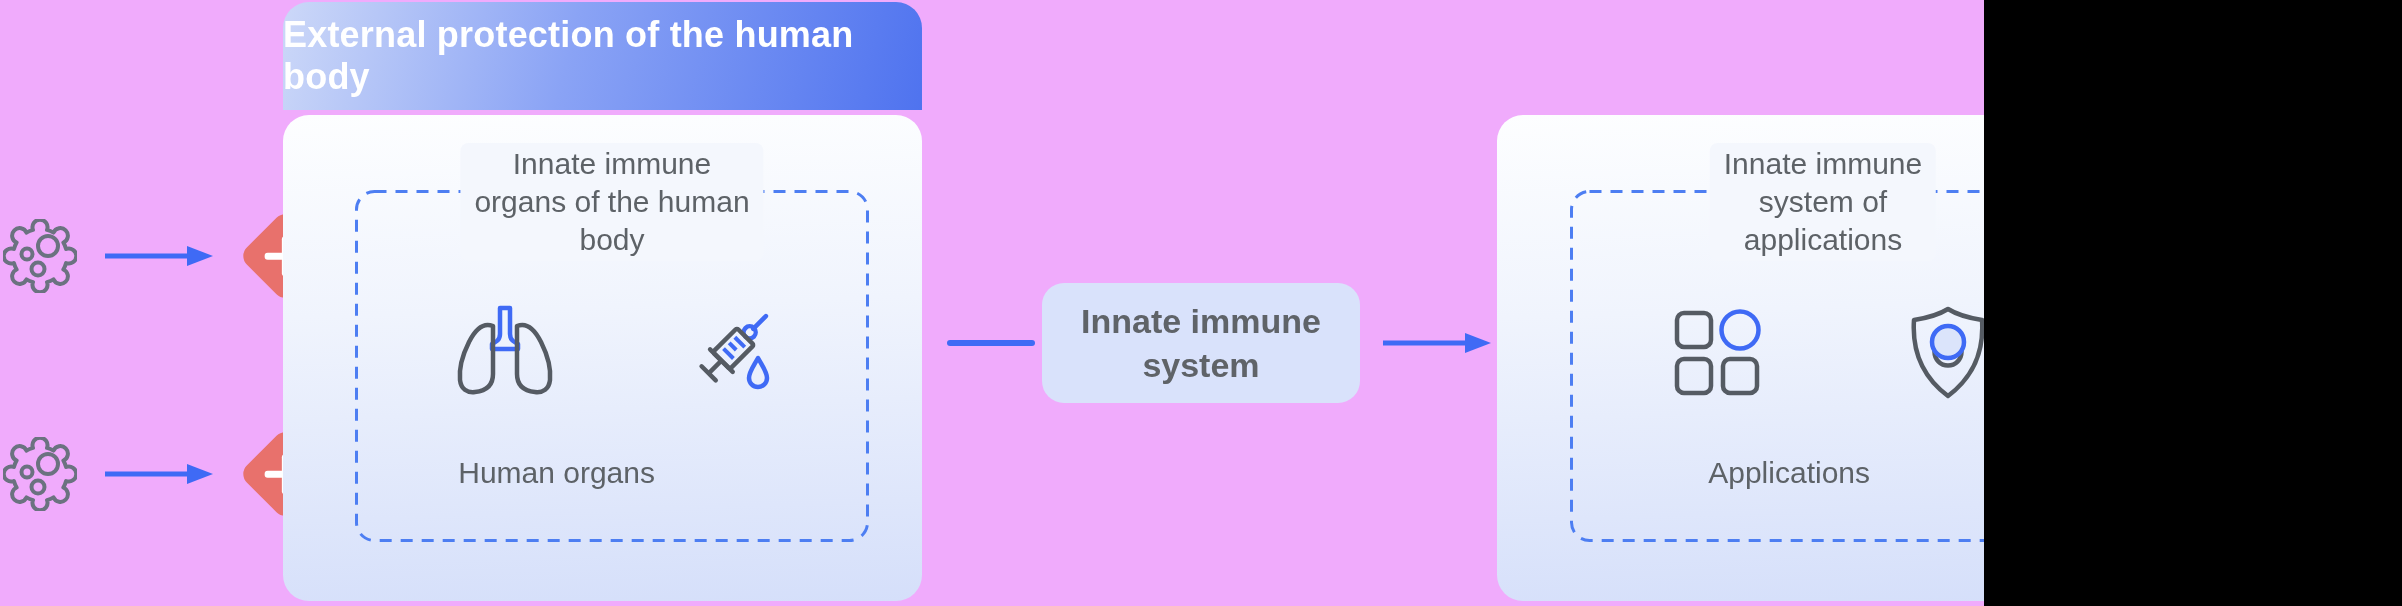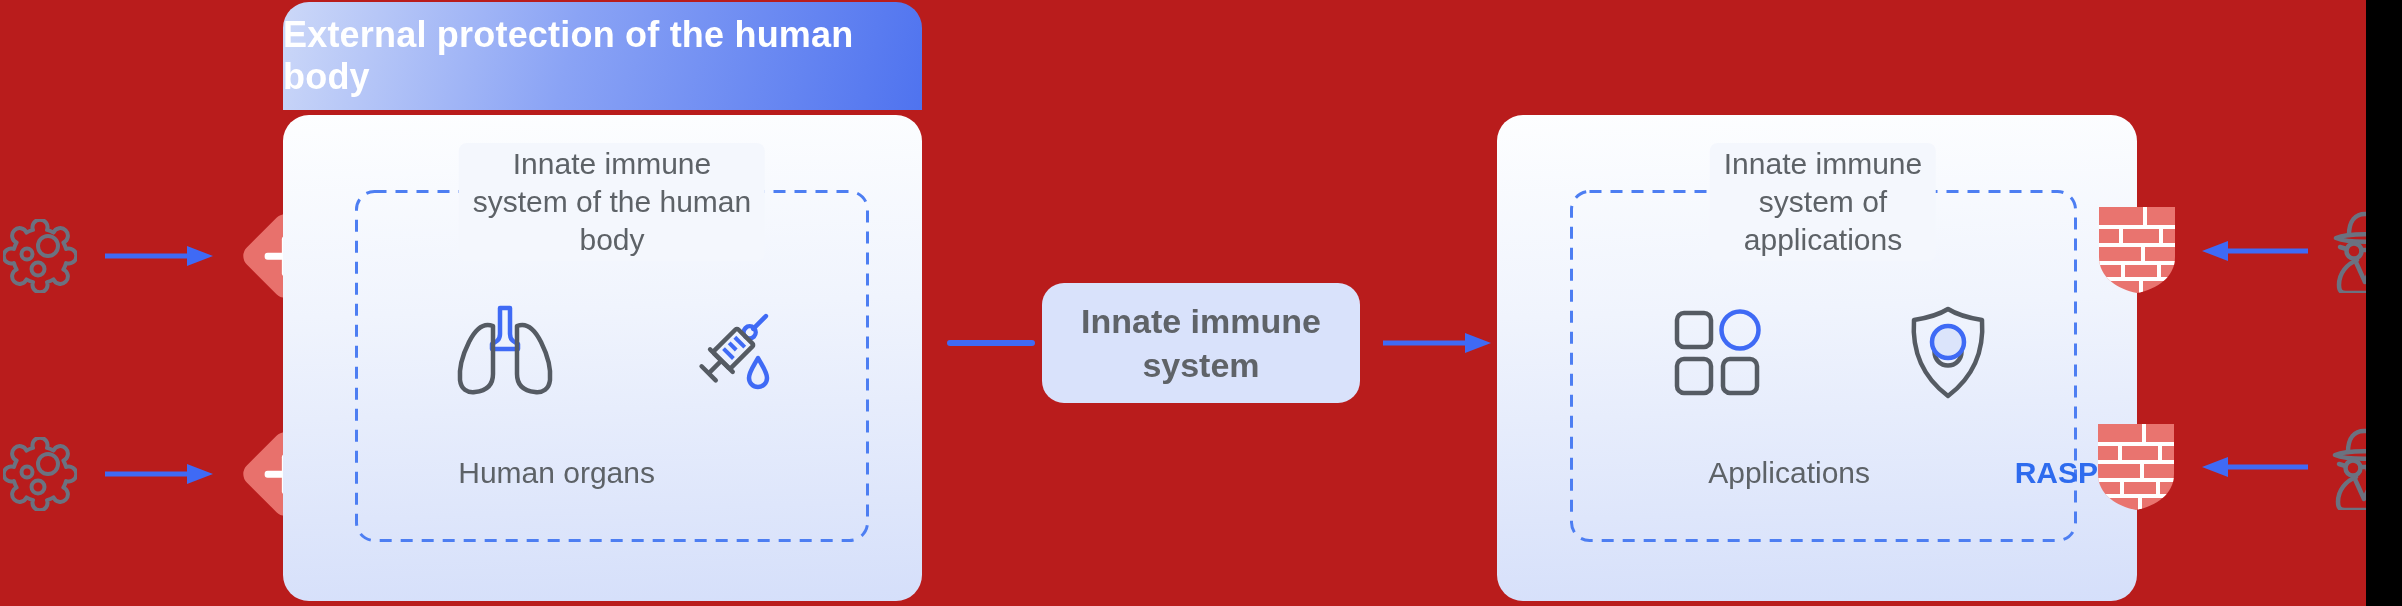--- a/index.html
+++ b/index.html
@@ -1,17 +1,17 @@
 <!DOCTYPE html>
 <html><head>
 <meta charset="utf-8">
 <style>
   html,body{margin:0;padding:0;background:#000;}
-  .canvas{position:relative;width:2366px;height:606px;background:#b91c1c;overflow:hidden;
-          font-family:"Liberation Sans",sans-serif;}
+  .canvas{position:relative;width:1956px;height:606px;background:#f0abfc;overflow:hidden;
+          font-family:"Liberation Sans",sans-serif;padding-left:28px;}
   .abs{position:absolute;}
 
   
   .band{height:108px;border-radius:26px 26px 0 0;
         background:linear-gradient(105deg,#ccd8f8 0%,#8aa3f5 45%,#4f73ef 100%);
         display:flex;align-items:center;justify-content:center;}
   .band-label{color:#fff;font-size:36px;font-weight:700;letter-spacing:.2px;}
   .card{height:486px;border-radius:26px;
         background:linear-gradient(178deg,#fdfeff 0%,#f0f4fd 40%,#d5dffa 100%);}
 
@@ -81,21 +81,21 @@
     <span class="band-label">External protection of the human body</span>
   </div>
   <div class="abs card" style="left:283px;top:115px;width:639px">
 
     <svg class="abs" style="left:72px;top:75px" width="514" height="352" viewBox="0 0 514 352">
       <rect x="1.5" y="1.5" width="511" height="349" rx="18" fill="none" stroke="#4d7ef2" stroke-width="3" stroke-dasharray="12 9"></rect>
     </svg>
 
     <div class="box-title" style="left:329px;top:28px">
       <div>Innate immune</div>
-      <div>system of the human</div>
+      <div>organs of the human</div>
       <div>body</div>
     </div>
 
     <svg class="abs" style="left:164px;top:189px" width="116" height="92" viewBox="0 0 116 92">
       <path d="M53 4 L53 30 C53 36 49 38 45 40 L45 45 L71 45 L71 40 C67 38 63 36 63 30 L63 4 Z" fill="none" stroke="#3f6af5" stroke-width="4.5" stroke-linejoin="round" stroke-linecap="round"></path>
       <path d="M46 22 C36 18 28 26 22 38 C15 52 12 66 13 76 C14 85 20 89 28 88 C38 87 46 82 46 70 Z" fill="none" stroke="#555b63" stroke-width="4.5" stroke-linejoin="round"></path>
       <path d="M70 22 C80 18 88 26 94 38 C101 52 104 66 103 76 C102 85 96 89 88 88 C78 87 70 82 70 70 Z" fill="none" stroke="#555b63" stroke-width="4.5" stroke-linejoin="round"></path>
     </svg>
 
     <svg class="abs" style="left:397px;top:183px" width="104" height="104" viewBox="0 0 104 104">

